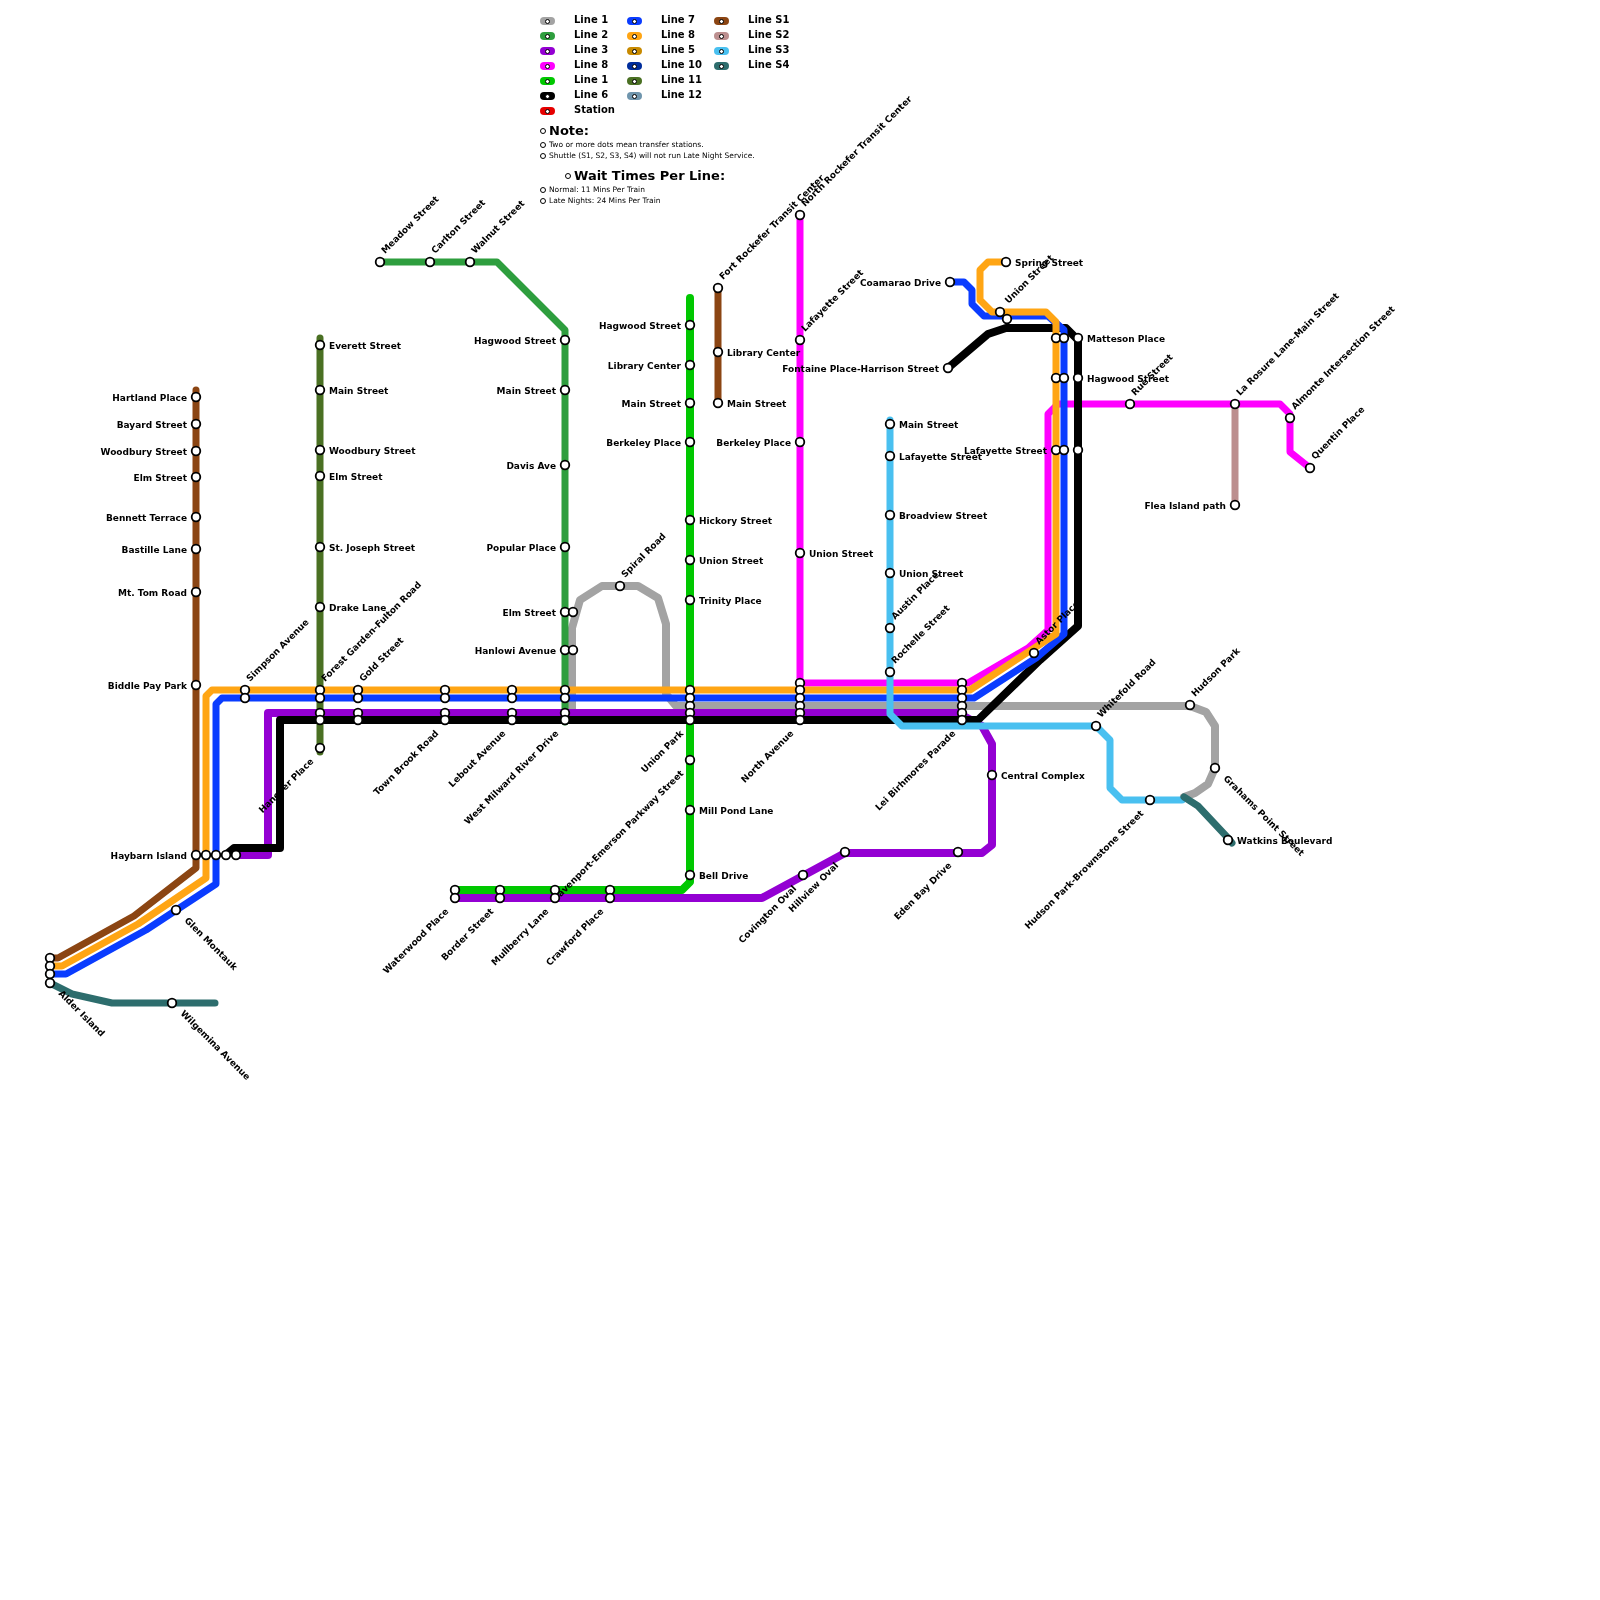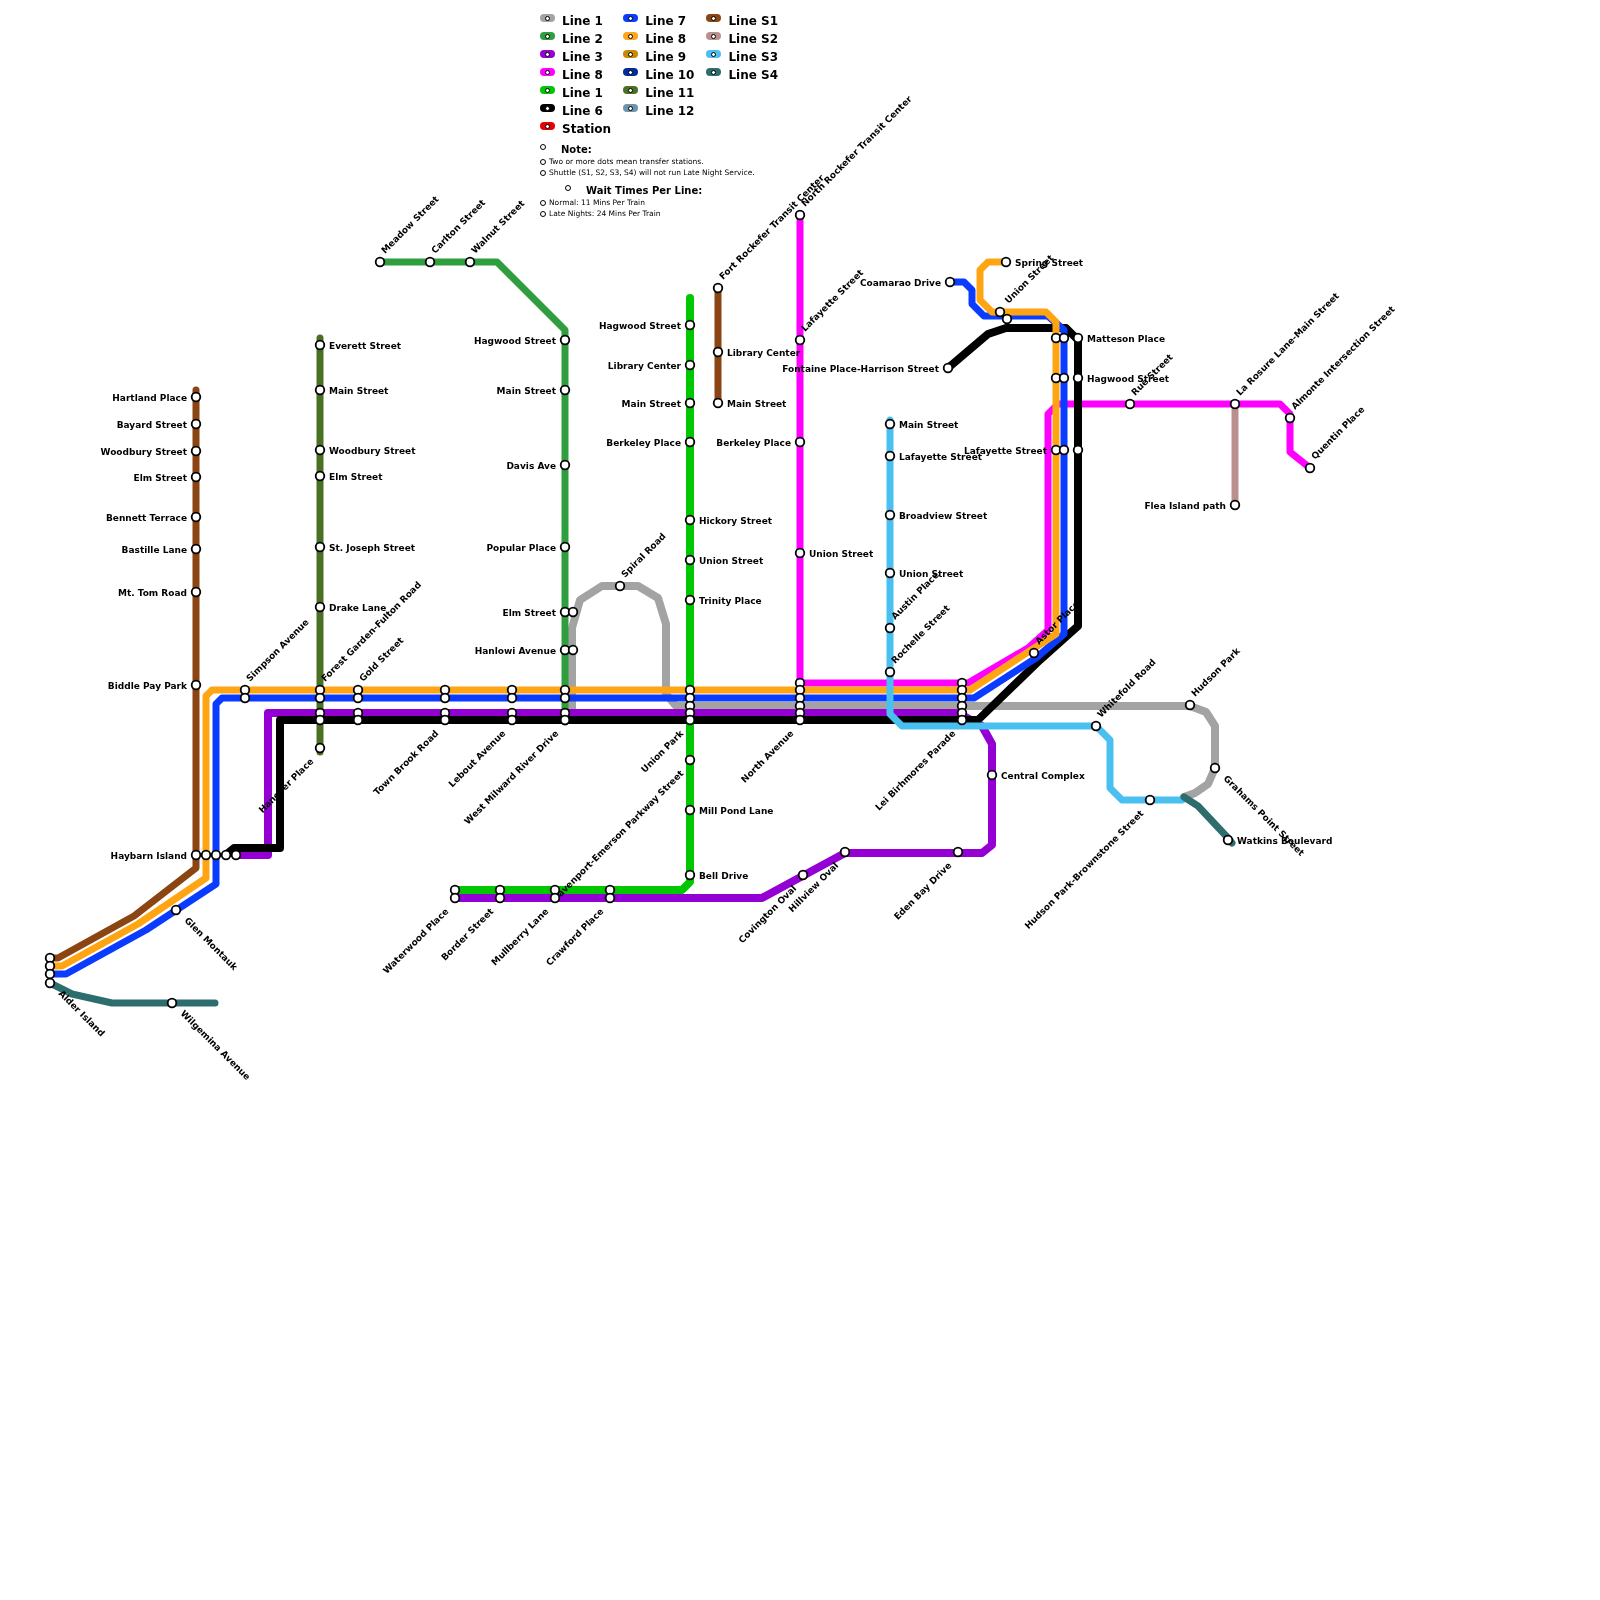--- a/index.html
+++ b/index.html
@@ -3,28 +3,28 @@
 <meta charset="utf-8">
 <style>
   html,body{margin:0;padding:0;}
   body{width:1600px;height:1600px;background:#ffffff;position:relative;
        font-family:"DejaVu Sans", sans-serif;}
   .map-wrap{position:absolute;left:0;top:0;width:1600px;height:1600px;}
   svg{display:block;}
   .legend{position:absolute;left:540px;top:14px;color:#000;}
   .legend-cols{display:flex;gap:12px;align-items:flex-start;}
   .legend-col{display:flex;flex-direction:column;gap:4px;}
-  .legend-item{display:flex;align-items:flex-start;gap:7px;font-size:12px;font-weight:bold;white-space:nowrap;}
+  .legend-item{display:flex;align-items:flex-end;gap:19px;font-size:10px;font-weight:bold;white-space:nowrap;}
   .swatch{width:15px;height:8px;border-radius:4px;position:relative;flex:0 0 auto;}
   .swatch .dot{position:absolute;left:50%;top:50%;width:5px;height:5px;margin:-2.5px 0 0 -2.5px;
                background:#fff;border:1px solid #000;border-radius:50%;box-sizing:border-box;}
   .legend-notes{margin-top:8px;}
   .note-line{display:flex;align-items:center;gap:3px;font-size:7.5px;font-weight:normal;white-space:nowrap;margin-top:2px;}
   .bullet{width:6px;height:6px;border:1px solid #000;border-radius:50%;background:#fff;box-sizing:border-box;flex:0 0 auto;}
-  .note-title{font-size:10px;font-weight:bold;margin-top:6px;display:flex;gap:15px;}
+  .note-title{font-size:13px;font-weight:bold;margin-top:6px;display:flex;align-items:center;gap:3px;}
 </style>
 </head>
 <body>
 
 <div class="map-wrap">
   <svg id="map-svg" width="1600" height="1600" viewBox="0 0 1600 1600" xmlns="http://www.w3.org/2000/svg">
       <polyline points="572,712 572,628 580,600 602,586 638,586 658,598 666,624 666,694 676,706 1190,706 1206,712 1215,726 1215,768 1208,784 1195,793 1184,797" fill="none" stroke="#a3a3a3" stroke-width="8" stroke-linejoin="round" stroke-linecap="round"></polyline>
       <polyline points="380,262 497,262 565,330 565,722" fill="none" stroke="#2e9e3e" stroke-width="7" stroke-linejoin="round" stroke-linecap="round"></polyline>
       <polyline points="236,855 268,855 268,713 958,713 982,726 992,744 992,845 982,853 845,853 762,898 455,898" fill="none" stroke="#9400d3" stroke-width="8" stroke-linejoin="round" stroke-linecap="round"></polyline>
       <polyline points="800,215 800,683 968,683 1028,648 1048,630 1048,414 1058,404 1280,404 1290,414 1290,452 1310,468" fill="none" stroke="#ff00ff" stroke-width="7" stroke-linejoin="round" stroke-linecap="round"></polyline>
@@ -496,21 +496,21 @@
         <div class="legend-item">
           <span class="swatch" style="background: rgb(255, 165, 20);">
             <span class="dot"></span>
           </span>
           <span>Line 8</span>
         </div>
         <div class="legend-item">
           <span class="swatch" style="background: rgb(200, 138, 0);">
             <span class="dot"></span>
           </span>
-          <span>Line 9</span>
+          <span>Line 5</span>
         </div>
         <div class="legend-item">
           <span class="swatch" style="background: rgb(0, 45, 156);">
             <span class="dot"></span>
           </span>
           <span>Line 10</span>
         </div>
         <div class="legend-item">
           <span class="swatch" style="background: rgb(74, 112, 35);">
             <span class="dot"></span>

